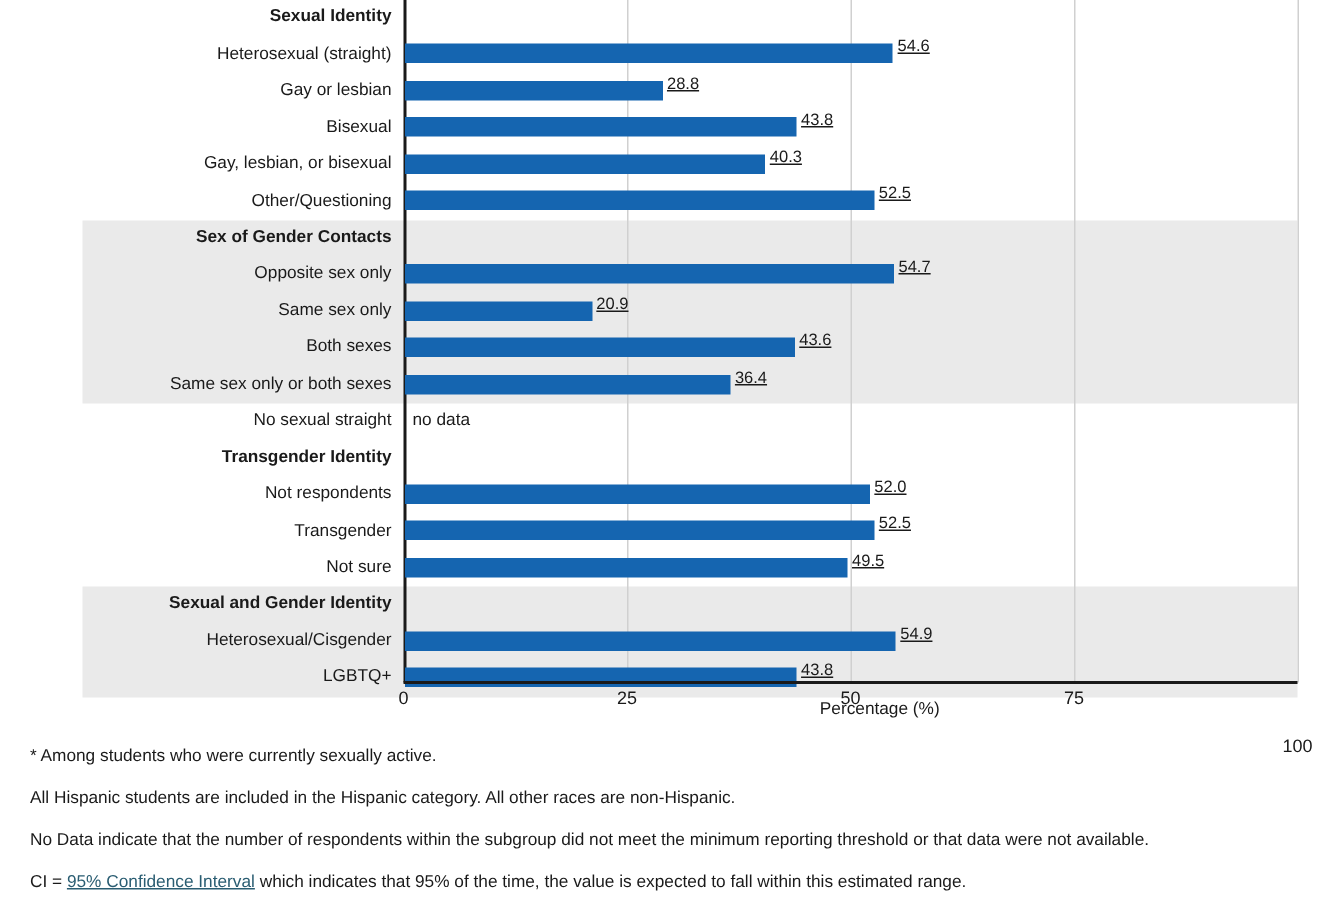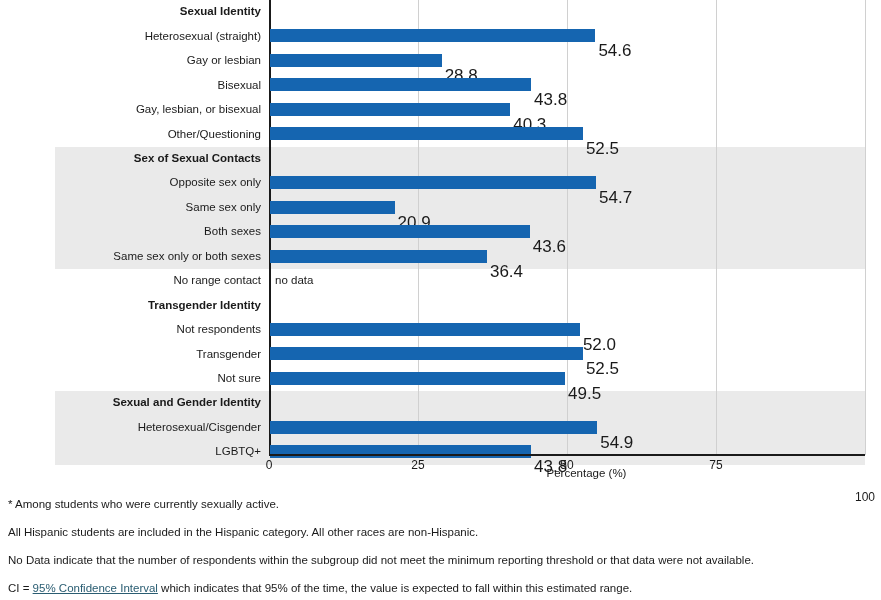--- a/index.html
+++ b/index.html
@@ -31,36 +31,36 @@
     display:flex;align-items:center;justify-content:flex-end;
     font-size:11.5px;line-height:1;color:#1a1a1a;
     padding-right:7px;box-sizing:border-box;white-space:nowrap;
   }
   .row-label.group{font-weight:bold;}
   .bar{
     position:absolute;left:270px;top:5px;height:13px;
     background:#1565B0;
   }
   .bar-value{
-    position:absolute;top:20px;font-size:17px;line-height:14px;
-    color:#1a1a1a;white-space:nowrap;
+    position:absolute;top:0;font-size:11px;line-height:14px;
+    color:#1a1a1a;white-space:nowrap;text-decoration:underline;
   }
   .nodata{
     position:absolute;left:275px;top:4px;font-size:11.5px;line-height:14px;
     color:#1a1a1a;white-space:nowrap;
   }
 
   
   .tick{position:absolute;top:458px;font-size:12px;color:#1a1a1a;transform:translateX(-50%);}
   .xlabel{position:absolute;top:467px;left:0;width:881px;text-align:center;font-size:11.5px;color:#1a1a1a;}
   .xlabel-inner{display:inline-block;margin-left:292px;}
 
   
   .footnotes{position:absolute;left:0;top:497px;width:881px;}
-  .fn{font-size:11.5px;color:#1a1a1a;padding:0 0 0 8px;line-height:14px;margin-bottom:14px;white-space:nowrap;}
+  .fn{font-size:11.5px;color:#1a1a1a;padding:0 0 0 20px;line-height:14px;margin-bottom:14px;white-space:nowrap;}
   .fn a{color:#2a5d72;text-decoration:underline;}
 </style>
 </head>
 <body>
 
 <div id="app">
 
   <div class="chart">
     <div class="plot-bg">
       <div id="bands">
@@ -97,21 +97,21 @@
             <div class="row-label">Gay, lesbian, or bisexual</div>
             <div class="bar" style="width: 240.188px; background: rgb(21, 101, 176);"></div>
             <div class="bar-value" style="left: 513.188px;">40.3</div>
           </div>
           <div class="row" style="top: 122.25px;">
             <div class="row-label">Other/Questioning</div>
             <div class="bar" style="width: 312.9px; background: rgb(21, 101, 176);"></div>
             <div class="bar-value" style="left: 585.9px;">52.5</div>
           </div>
           <div class="row" style="top: 146.7px;">
-            <div class="row-label group">Sex of Sexual Contacts</div>
+            <div class="row-label group">Sex of Gender Contacts</div>
           </div>
           <div class="row" style="top: 171.15px;">
             <div class="row-label">Opposite sex only</div>
             <div class="bar" style="width: 326.012px; background: rgb(21, 101, 176);"></div>
             <div class="bar-value" style="left: 599.012px;">54.7</div>
           </div>
           <div class="row" style="top: 195.6px;">
             <div class="row-label">Same sex only</div>
             <div class="bar" style="width: 124.564px; background: rgb(21, 101, 176);"></div>
             <div class="bar-value" style="left: 397.564px;">20.9</div>
@@ -120,21 +120,21 @@
             <div class="row-label">Both sexes</div>
             <div class="bar" style="width: 259.856px; background: rgb(21, 101, 176);"></div>
             <div class="bar-value" style="left: 532.856px;">43.6</div>
           </div>
           <div class="row" style="top: 244.5px;">
             <div class="row-label">Same sex only or both sexes</div>
             <div class="bar" style="width: 216.944px; background: rgb(21, 101, 176);"></div>
             <div class="bar-value" style="left: 489.944px;">36.4</div>
           </div>
           <div class="row" style="top: 268.95px;">
-            <div class="row-label">No range contact</div>
+            <div class="row-label">No sexual straight</div>
             <div class="nodata">no data</div>
           </div>
           <div class="row" style="top: 293.4px;">
             <div class="row-label group">Transgender Identity</div>
           </div>
           <div class="row" style="top: 317.85px;">
             <div class="row-label">Not respondents</div>
             <div class="bar" style="width: 309.92px; background: rgb(21, 101, 176);"></div>
             <div class="bar-value" style="left: 582.92px;">52.0</div>
           </div>

